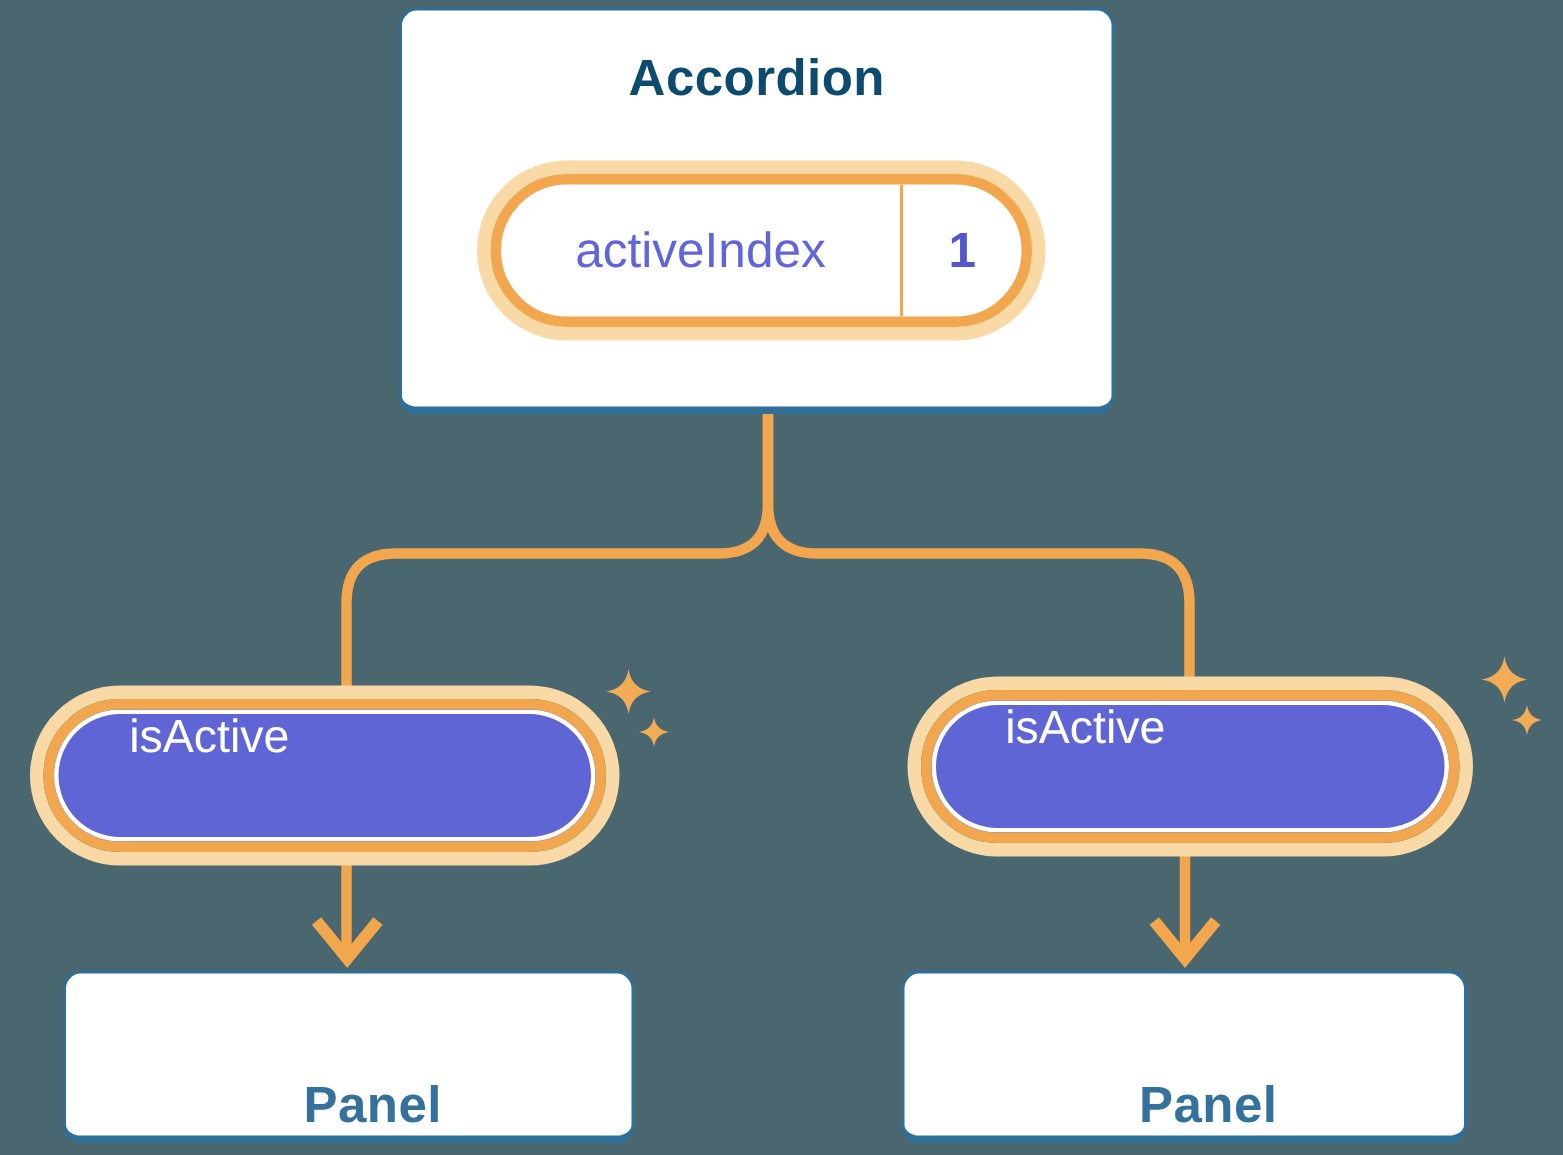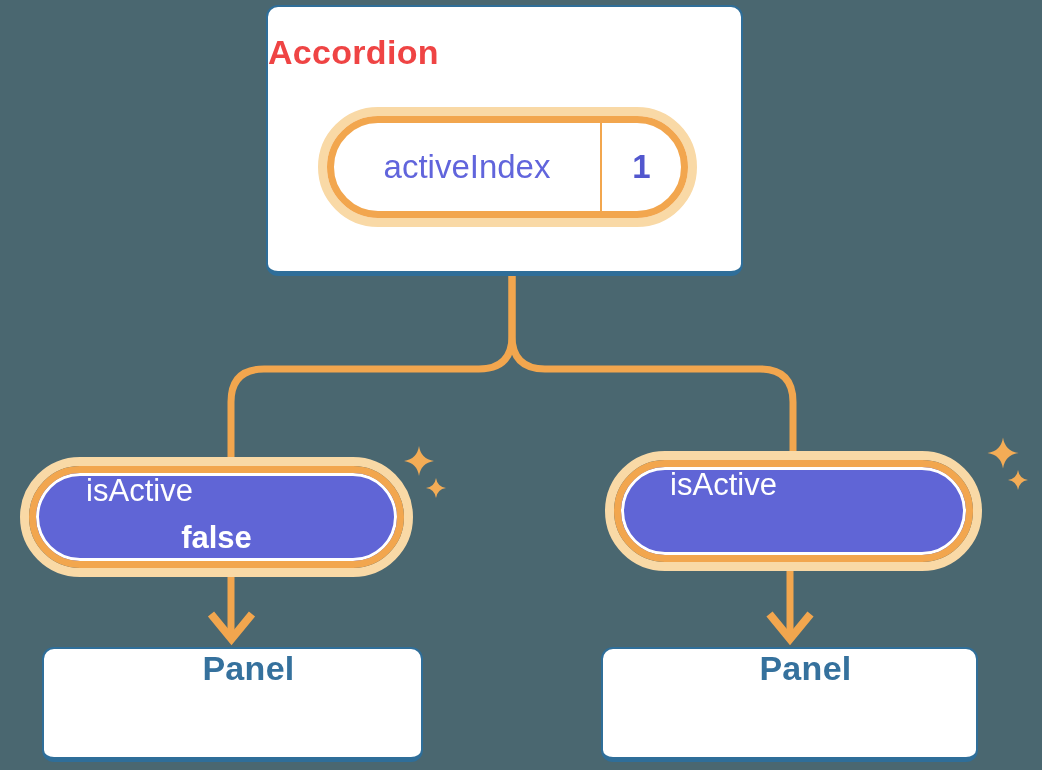--- a/index.html
+++ b/index.html
@@ -9,24 +9,24 @@
     font-family:"Liberation Sans", sans-serif;
   }
   svg.overlay { position:absolute; left:0; top:0; width:1042px; height:770px; display:block; }
 
   .card {
     position:absolute; background:#FFFFFF; box-sizing:border-box;
     border:2px solid #2F6E99; border-bottom-width:5px; border-radius:12px;
   }
   .card-top { left:266px; top:5px; width:477px; height:271px; }
   .card-title {
-    text-align:left; margin-top:26px;
-    font-size:34px; font-weight:600; color:#ef4444; letter-spacing:0.3px;
+    text-align:center; margin-top:26px;
+    font-size:34px; font-weight:600; color:#0c4a6e; letter-spacing:0.3px;
   }
-  .panel { display:flex; align-items:flex-start; justify-content:center;padding-left:32px; }
+  .panel { display:flex; align-items:flex-end; justify-content:center;padding-left:32px; }
   .panel-left  { left:42px;  top:647px; width:381px; height:115px; }
   .panel-right { left:601px; top:647px; width:377px; height:115px; }
   .panel-title { font-size:34px; font-weight:600; color:#35719D; letter-spacing:0.3px; }
 
   .pill {
     position:absolute; box-sizing:border-box; border-radius:999px;
     border:9px solid #F9D9A6;
   }
   .pill-mid {
     width:100%; height:100%; box-sizing:border-box; border-radius:999px;
@@ -90,21 +90,20 @@
       <div class="cell cell-name-state txt-state-name">activeIndex</div>
       <div class="divider-orange"></div>
       <div class="cell cell-value-state txt-state-value">1</div>
     </div>
   </div>
 
   <div class="pill pill-left">
     <div class="pill-mid purple">
       <div class="cell cell-name-left txt-prop-name">isActive</div>
       <div class="divider-white"></div>
-      <div class="cell cell-value txt-prop-value">false</div>
     </div>
   </div>
 
   <div class="pill pill-right">
     <div class="pill-mid purple">
       <div class="cell cell-name-right txt-prop-name">isActive</div>
       <div class="divider-white"></div>
     </div>
   </div>
 

